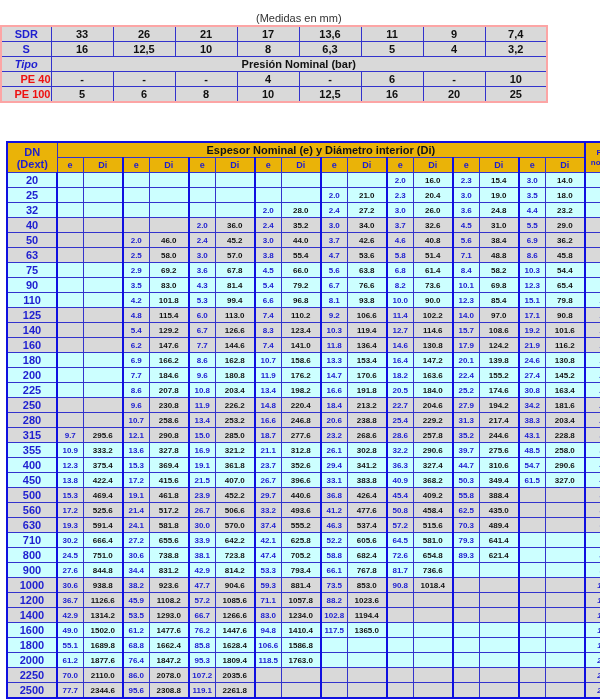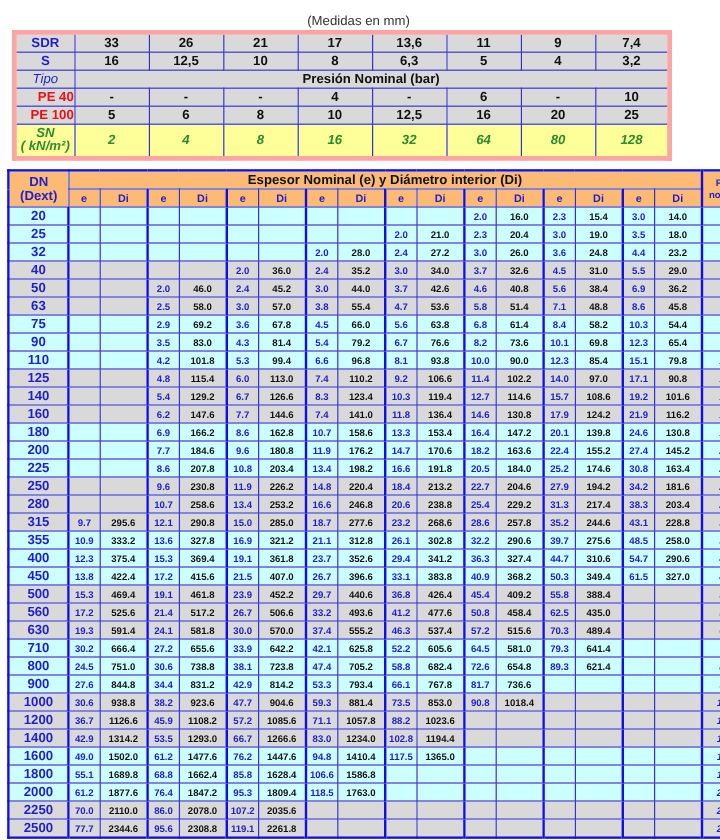--- a/index.html
+++ b/index.html
@@ -1,32 +1,32 @@
 <!DOCTYPE html>
 <html><head>
 <meta charset="utf-8">
 <style>
   html, body { margin:0; padding:0; background:#ffffff; }
   body { width:600px; height:700px; position:relative; font-family:"Liberation Sans", sans-serif; }
   .caption { position:absolute; left:256px; top:12px; font-size:11px; color:#333; }
   table { border-collapse:collapse; position:absolute; table-layout:fixed; }
   td { border:1px solid #3333cc; text-align:center; font-weight:bold; padding:0; overflow:hidden; white-space:nowrap; }
-  #top { left:10px; top:25px; width:440px; border:4px solid #fca5a5; }
+  #top { left:0; top:25px; width:440px; border:2px solid #fca5a5; }
   #top td { height:14px; font-size:11px; color:#111; background:#d9d9d9; }
   #top td.lbl { color:#1f1fd0; }
   #top td.red { color:#ee1111; text-align:right; padding-left:4px; }
-  #top td.ital { font-style:italic; font-weight:normal; color:#1f1fd0; }
+  #top td.ital { font-style:italic; font-weight:bold; color:#1f1fd0; }
   #top tr.sn td { background:#ffff99; color:#2e8b2e; font-style:italic; height:26px; }
   #top tr.sn td.lbl { color:#2e8b2e; font-size:11px; line-height:11px; }
   #main { left:6px; top:141px; width:590px; border:2px solid #1010e0; }
   #main td { height:14px; font-size:8px; color:#111; }
   #main td.e { color:#2020d0; }
   #main td.dn { color:#1f1fd0; font-size:11px; }
   #main td.paso { color:#1f1fd0; font-style:italic; font-size:8px; }
-  #main tr.hdr td { background:#fdba74; color:#1f1fd0; font-size:9px; }
+  #main tr.hdr td { background:#eab308; color:#1f1fd0; font-size:9px; }
   #main tr.hdr td.big { font-size:11px; color:#111;margin-top:14px; }
   #main tr.c td { background:#ccffff; }
   #main tr.g td { background:#d9d9d9; }
   .thick-l { border-left:2px solid #1010e0 !important; }
 </style>
 </head>
 <body>
 
 <div class="caption">(Medidas en mm)</div>
 
@@ -84,34 +84,20 @@
     <td class="red">PE 100</td>
     <td>5</td>
     <td>6</td>
     <td>8</td>
     <td>10</td>
     <td>12,5</td>
     <td>16</td>
     <td>20</td>
     <td>25</td>
   </tr>
-  <tr class="sn">
-    <td class="lbl">
-          <div>SN</div>
-          <div>( kN/m²)</div>
-        </td>
-    <td>2</td>
-    <td>4</td>
-    <td>8</td>
-    <td>16</td>
-    <td>32</td>
-    <td>64</td>
-    <td>80</td>
-    <td>128</td>
-  </tr>
 </tbody>
   </table>
 
 <table id="main">
   <colgroup id="main-cols">
       <col style="width: 50px;">
       <col style="width: 26px;">
       <col style="width: 40px;">
       <col style="width: 26px;">
       <col style="width: 40px;">

